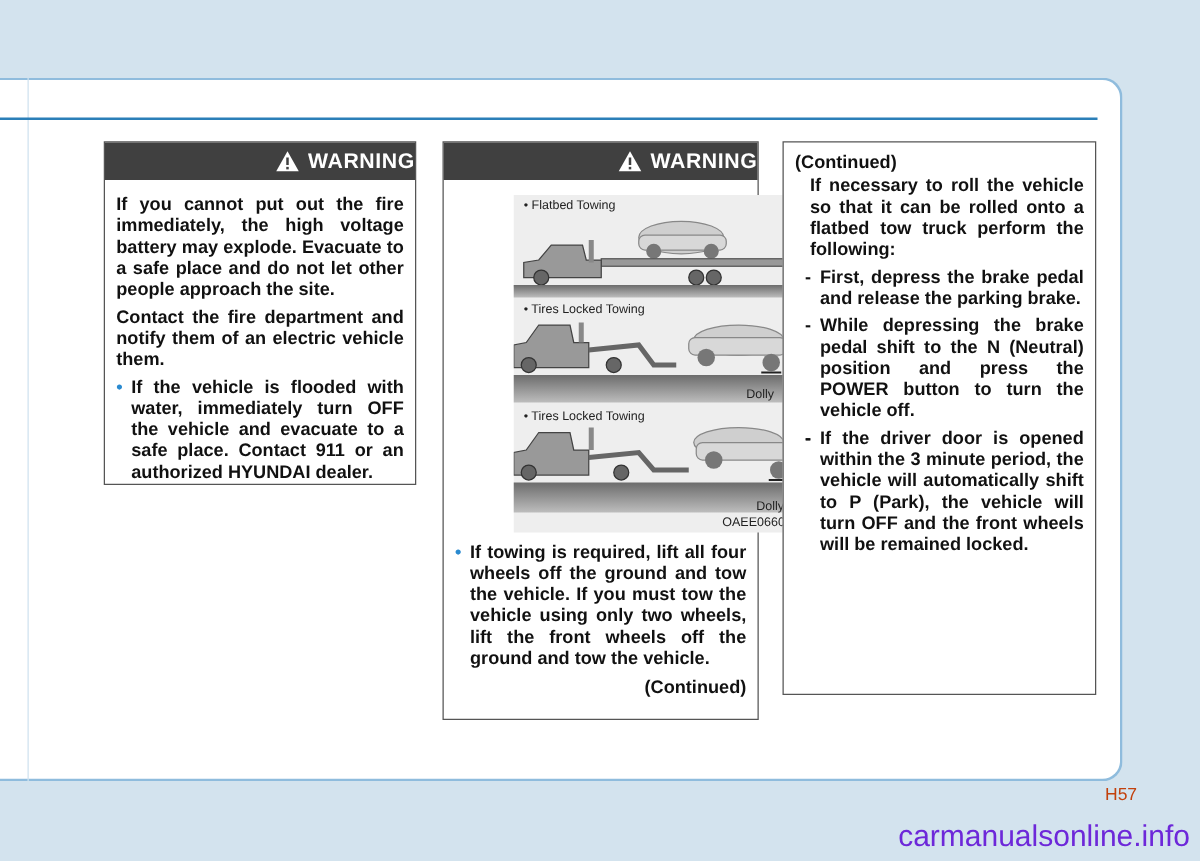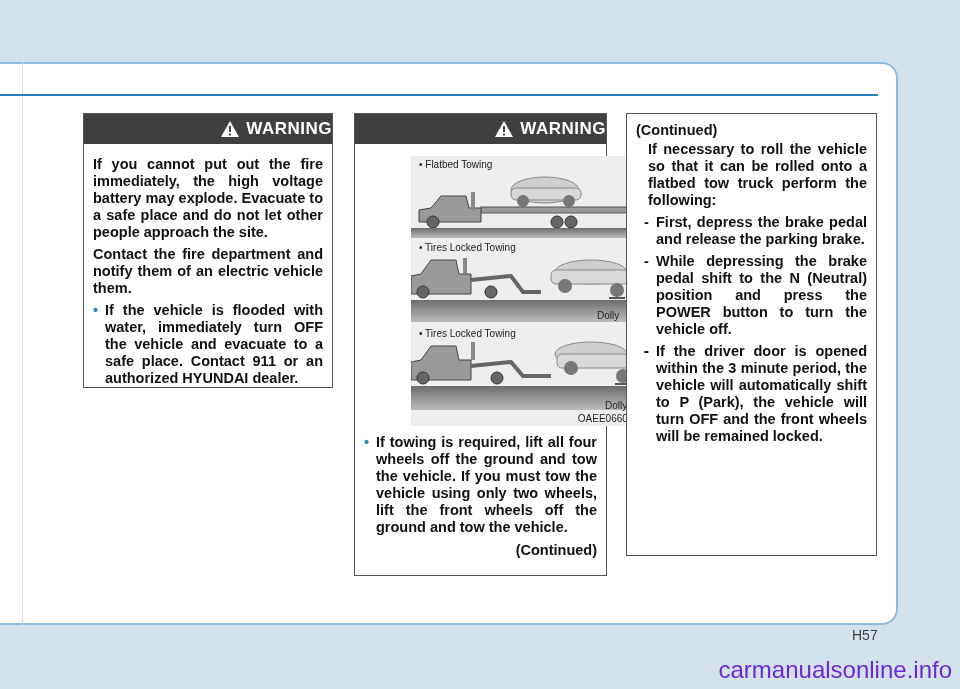--- a/index.html
+++ b/index.html
@@ -14,21 +14,21 @@
     .body-text p { margin:0 0 5px 0; }
     .bullet { position:relative; padding-left:12px; }
     .bullet::before { content:"•"; position:absolute; left:0; top:0; color:#2a8ad0; }
     .dash { position:relative; padding-left:20px; margin-bottom:5px; }
     .dash .dmark { position:absolute; left:8px; top:0; }
     .illus { position:absolute; left:10px; width:232px; background:#eeeeee;margin-left:46px; }
     .illus-label { position:absolute; left:8px; font-size:10px; color:#222; font-weight:normal; }
     .ground { position:absolute; left:0; width:100%; background:linear-gradient(#6c6c6c,#bdbdbd); }
     .dolly { position:absolute; font-size:10px; color:#222; }
     .code { position:absolute; right:4px; font-size:10px; color:#222; }
-    .pagenum { position:absolute; left:852px; top:627px; font-size:14px; color:#404040; }
+    .pagenum { position:absolute; left:884px; top:627px; font-size:14px; color:#c2410c; }
     .watermark { position:absolute; right:8px; top:656px; font-size:24px; color:#6d28d9; }
   </style>
 </head>
 <body>
 
 <div class="page"></div>
 <div class="page-vline"></div>
 <div class="page-hline"></div>
 
 <div class="box" style="left:83px; top:113px; width:250px; height:275px;">

